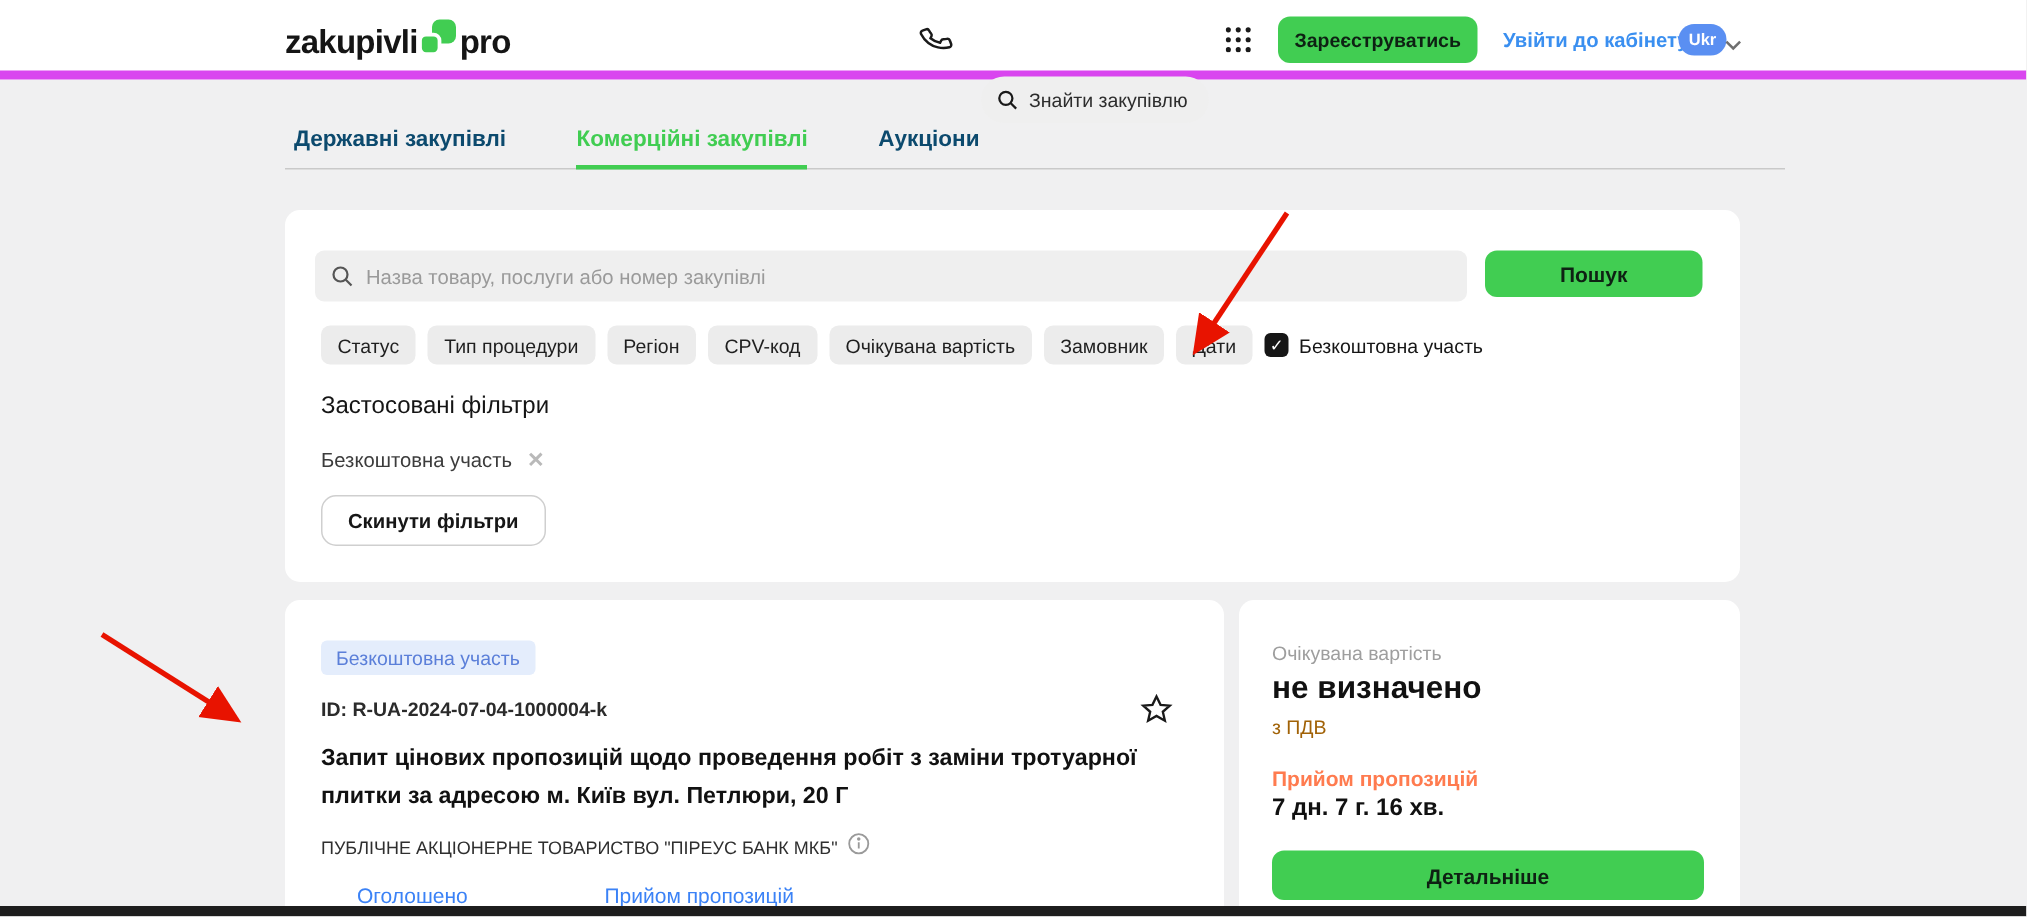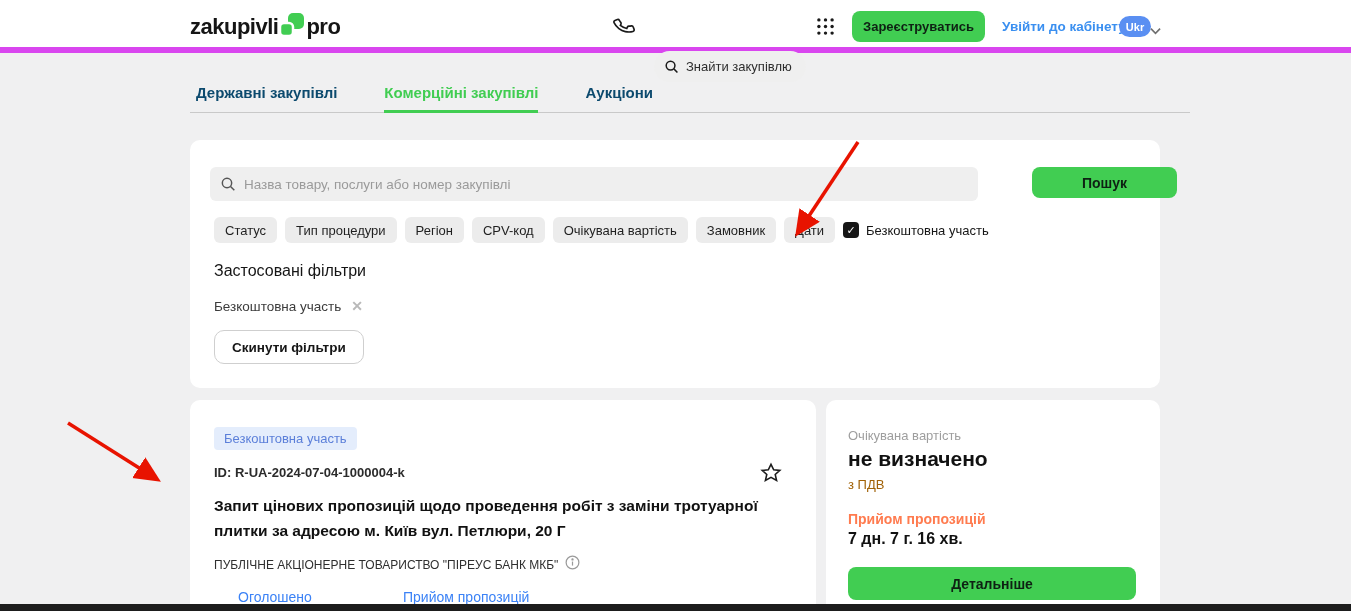--- a/index.html
+++ b/index.html
@@ -27,21 +27,21 @@
   .tabs { position:absolute; left:196px; top:84px; display:flex; gap:47px; z-index:1; }
   .tab { font-size:15px; font-weight:700; color:#0c4a6e; padding-bottom:9px; cursor:pointer; }
   .tab.active { color:#41cd52; border-bottom:3px solid #41cd52; }
   .tabs-divider { position:absolute; left:190px; top:112px; width:1000px; height:1px; background:#c9c9c9; }
 
   
   .filter-panel { position:absolute; left:190px; top:140px; width:970px; height:248px; background:#fff; border-radius:10px; }
   .search-input-wrap { position:absolute; left:20px; top:27px; width:768px; height:34px; background:#efefef; border-radius:6px; display:flex; align-items:center; padding:0 10px; gap:8px; }
   .search-input-wrap input { flex:1; border:none; outline:none; background:transparent; font-size:13.5px; color:#333; font-family:"Liberation Sans",sans-serif; }
   .search-input-wrap input::placeholder { color:#9a9a9a; }
-  .search-btn { position:absolute; left:800px; top:27px; width:145px; height:31px; font-size:14px;margin-left:42px; }
+  .search-btn { position:absolute; left:800px; top:27px; width:145px; height:31px; font-size:14px; }
   .chips-row { position:absolute; left:24px; top:77px; display:flex; align-items:center; gap:8px; }
   .chip { height:26px; padding:0 11px; background:#ececec; border-radius:6px; font-size:13px; color:#1f1f1f; display:flex; align-items:center; cursor:pointer; white-space:nowrap; }
   .checkbox-wrap { display:flex; align-items:center; gap:7px; cursor:pointer; }
   .checkbox { width:16px; height:16px; background:#161616; border-radius:4px; color:#fff; font-size:11px; display:flex; align-items:center; justify-content:center; }
   .checkbox-label { font-size:13px; color:#161616; white-space:nowrap; }
   .applied-title { position:absolute; left:24px; top:122px; font-size:16px; font-weight:400; color:#151515; }
   .applied-tag { position:absolute; left:24px; top:158px; display:flex; align-items:center; gap:10px; }
   .applied-tag-label { font-size:13.5px; color:#3c3c3c; }
   .tag-x { color:#b9b9b9; font-size:14px; font-weight:700; cursor:pointer; }
   .reset-btn { position:absolute; left:24px; top:190px; height:34px; padding:0 17px; background:#fff; border:1px solid #cfcfcf; border-radius:10px; font-size:13.5px; font-weight:700; color:#161616; cursor:pointer; font-family:"Liberation Sans",sans-serif; }

